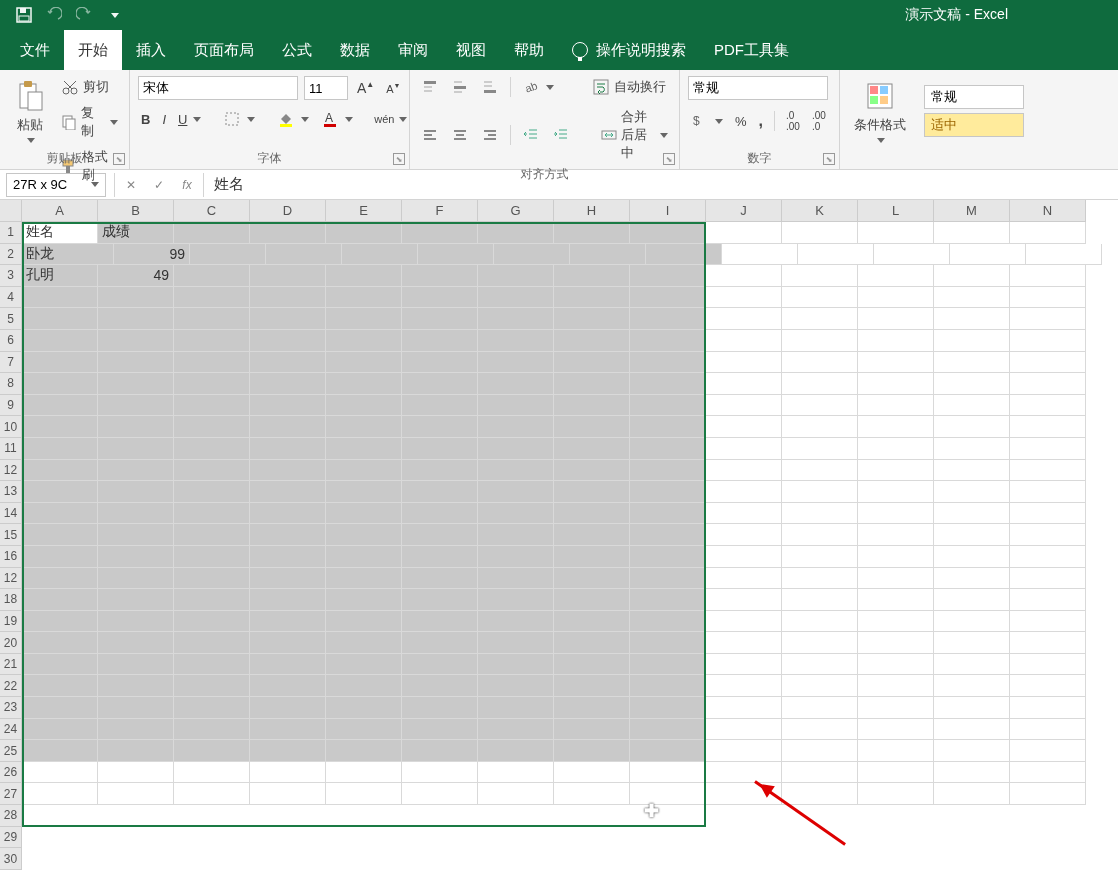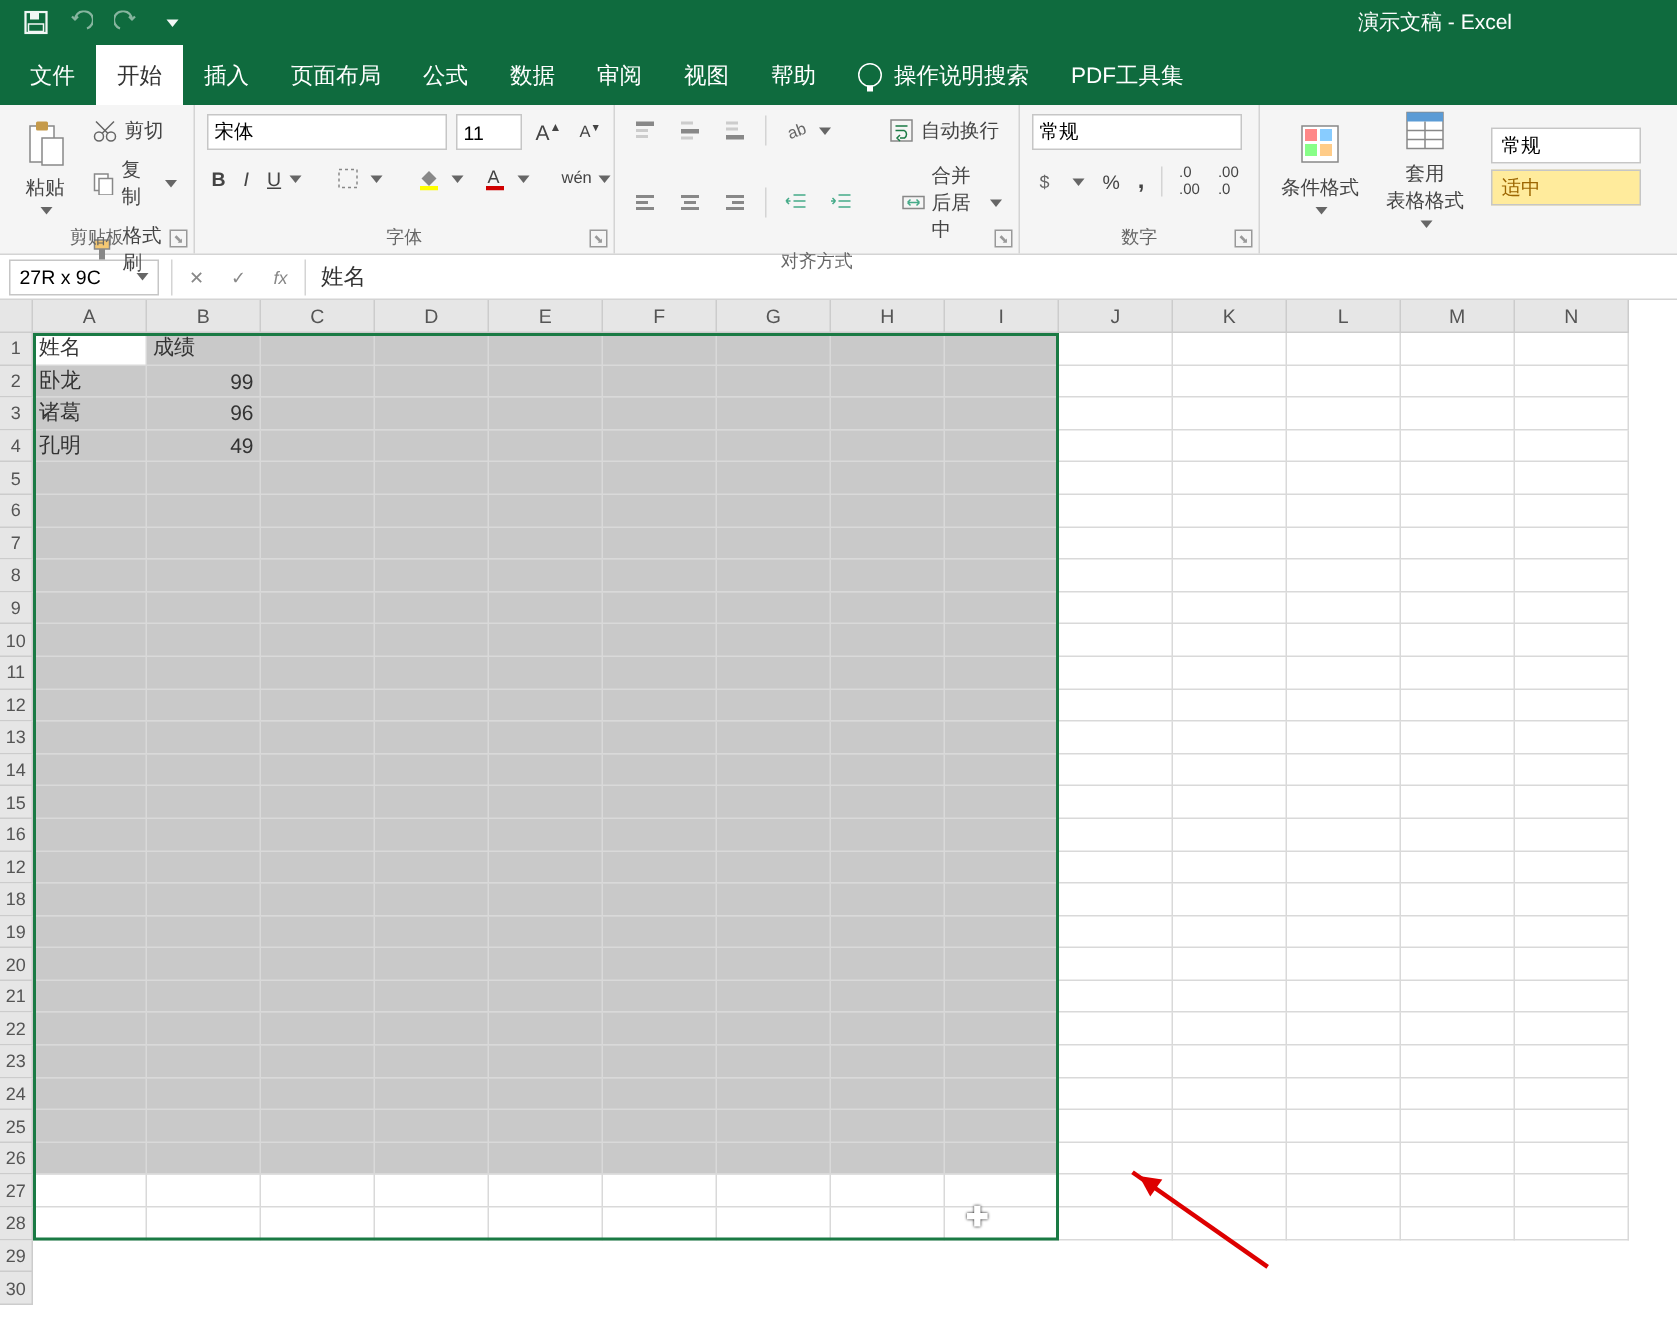--- a/index.html
+++ b/index.html
@@ -380,34 +380,20 @@
         <div class="bigicon">
             <svg width="28" height="28">
               <rect x="2" y="2" width="24" height="24" fill="#fff" stroke="#888"></rect>
               <rect x="4" y="4" width="8" height="8" fill="#f88"></rect>
               <rect x="14" y="4" width="8" height="8" fill="#8cf"></rect>
               <rect x="4" y="14" width="8" height="8" fill="#8f8"></rect>
               <rect x="14" y="14" width="8" height="8" fill="#fc8"></rect>
             </svg>
           </div>
         <span>条件格式</span>
-          <span class="dd"></span>
-      </div>
-      <div class="bigbtn">
-        <div class="bigicon">
-            <svg width="28" height="28">
-              <rect x="2" y="2" width="24" height="24" fill="#fff" stroke="#888"></rect>
-              <rect x="2" y="2" width="24" height="6" fill="#5b9bd5"></rect>
-              <line x1="2" y1="14" x2="26" y2="14" stroke="#888"></line>
-              <line x1="2" y1="20" x2="26" y2="20" stroke="#888"></line>
-              <line x1="14" y1="8" x2="14" y2="26" stroke="#888"></line>
-            </svg>
-          </div>
-        <span style="white-space:pre;text-align:center">套用
-表格格式</span>
           <span class="dd"></span>
       </div>
       <div class="col" style="gap:4px;margin-left:6px">
         <div class="stylebox">常规</div>
         <div class="stylebox yellow">适中</div>
       </div>
     </div>
   </div>
 </div>
 
@@ -491,38 +477,22 @@
         <div class="cell sel" style="width: 76px;"></div>
         <div class="cell sel" style="width: 76px;"></div>
         <div class="cell sel" style="width: 76px;"></div>
         <div class="cell" style="width: 76px;"></div>
         <div class="cell" style="width: 76px;"></div>
         <div class="cell" style="width: 76px;"></div>
         <div class="cell" style="width: 76px;"></div>
         <div class="cell" style="width: 76px;"></div>
       </div>
       <div class="cellrow">
-        <div class="cell sel" style="width: 76px;">卧龙</div>
+        <div class="cell sel" style="width: 92px;">卧龙</div>
         <div class="cell num sel" style="width: 76px;">99</div>
-        <div class="cell sel" style="width: 76px;"></div>
-        <div class="cell sel" style="width: 76px;"></div>
-        <div class="cell sel" style="width: 76px;"></div>
-        <div class="cell sel" style="width: 76px;"></div>
-        <div class="cell sel" style="width: 76px;"></div>
-        <div class="cell sel" style="width: 76px;"></div>
-        <div class="cell sel" style="width: 76px;"></div>
-        <div class="cell" style="width: 76px;"></div>
-        <div class="cell" style="width: 76px;"></div>
-        <div class="cell" style="width: 76px;"></div>
-        <div class="cell" style="width: 76px;"></div>
-        <div class="cell" style="width: 76px;"></div>
-      </div>
-      <div class="cellrow">
-        <div class="cell sel" style="width: 76px;">诸葛</div>
-        <div class="cell num sel" style="width: 76px;">96</div>
         <div class="cell sel" style="width: 76px;"></div>
         <div class="cell sel" style="width: 76px;"></div>
         <div class="cell sel" style="width: 76px;"></div>
         <div class="cell sel" style="width: 76px;"></div>
         <div class="cell sel" style="width: 76px;"></div>
         <div class="cell sel" style="width: 76px;"></div>
         <div class="cell sel" style="width: 76px;"></div>
         <div class="cell" style="width: 76px;"></div>
         <div class="cell" style="width: 76px;"></div>
         <div class="cell" style="width: 76px;"></div>

